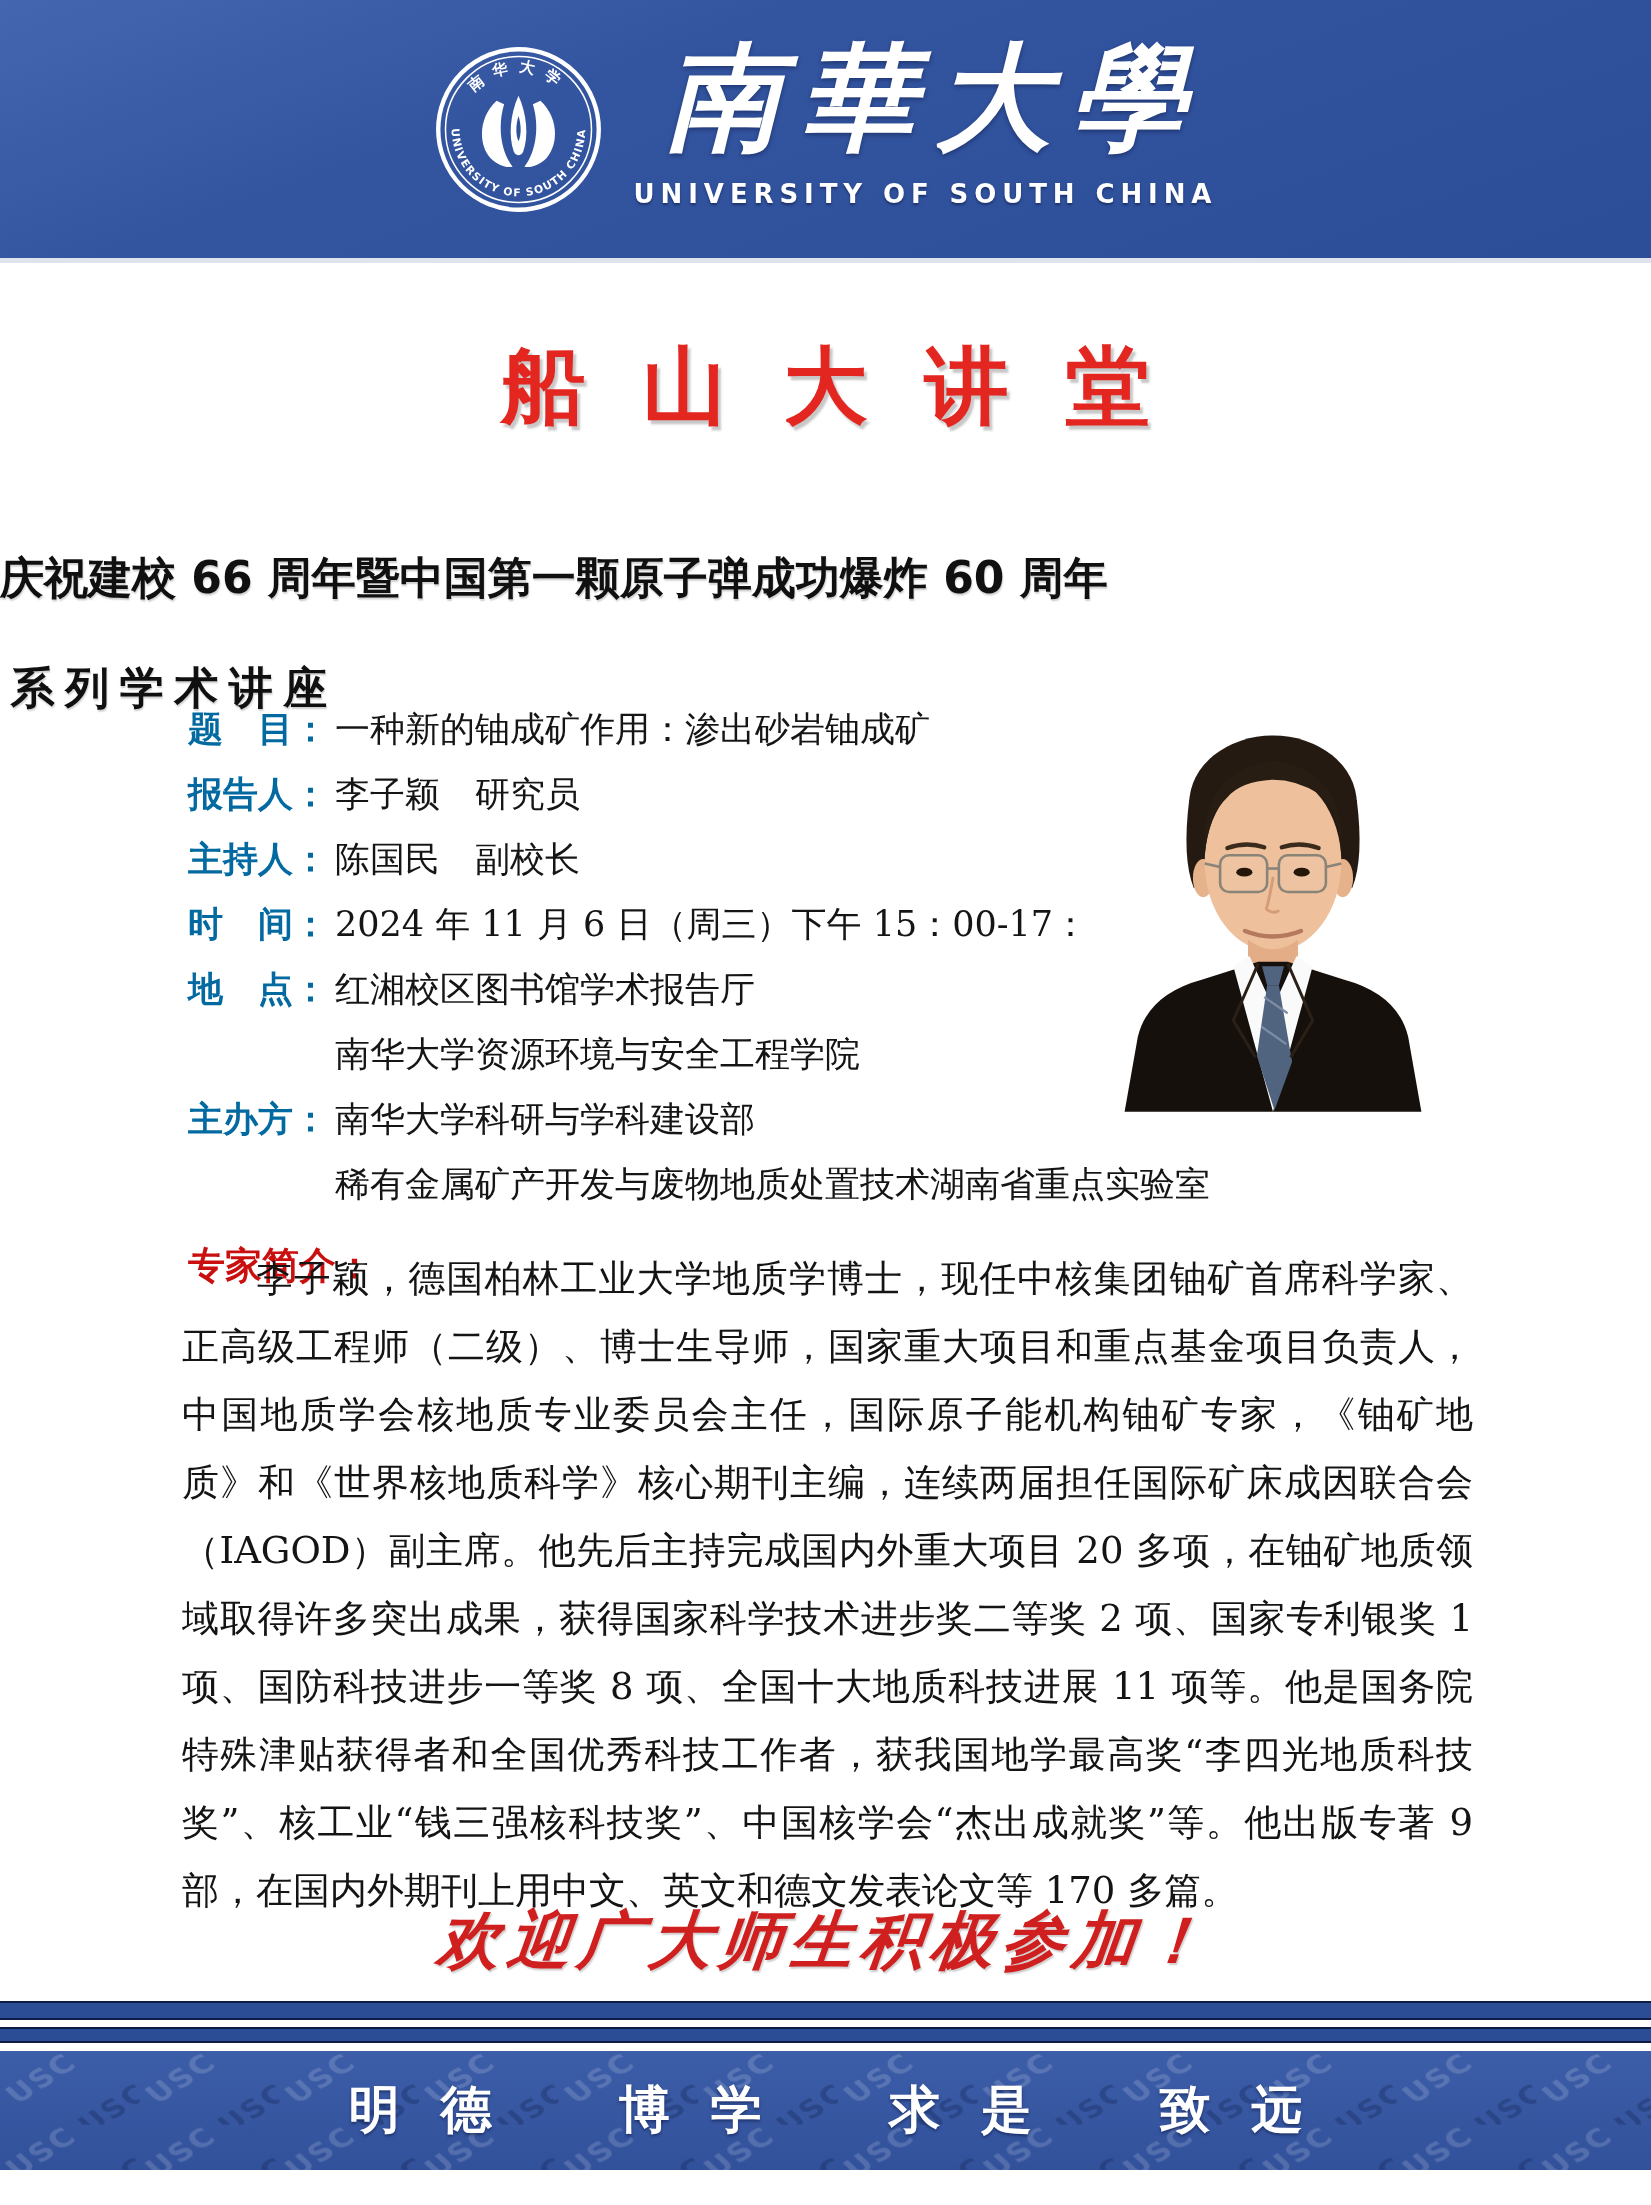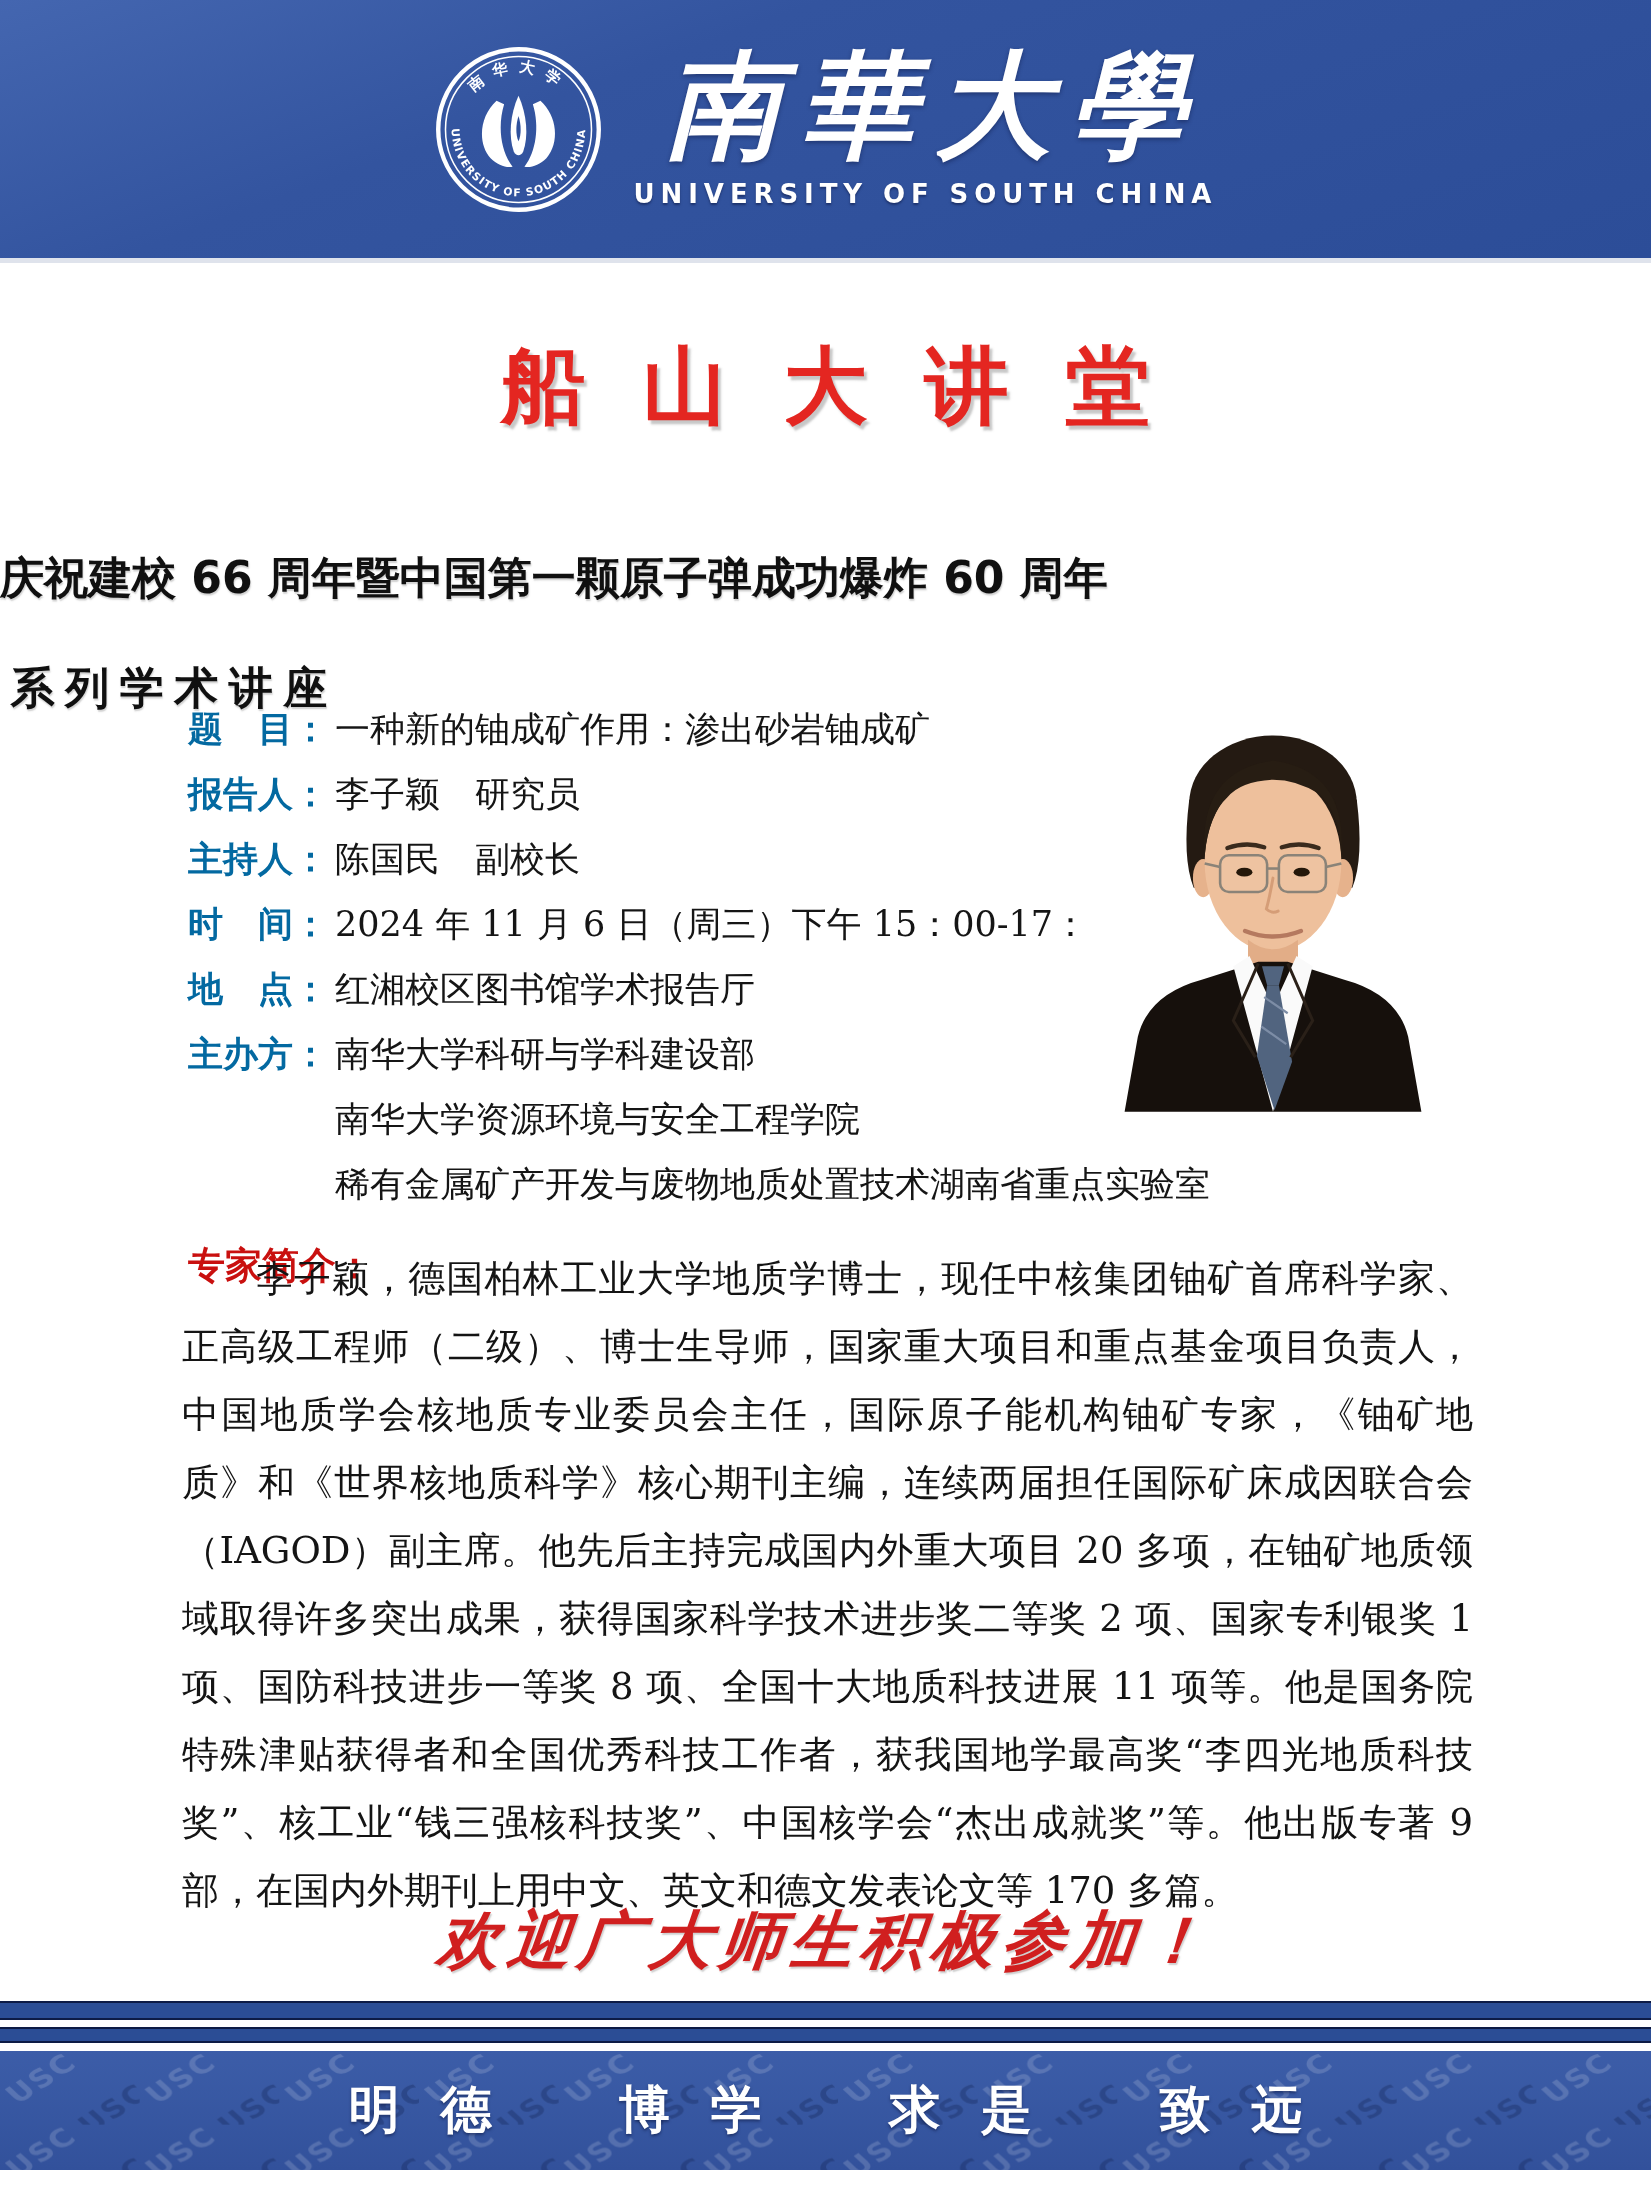--- a/index.html
+++ b/index.html
@@ -15,21 +15,21 @@
     position:absolute; top:0; left:0; width:1651px; height:263px;
     background:linear-gradient(160deg,#4466b0 0%, #33549f 35%, #2c4d98 100%);
     border-bottom:5.9px solid #dfe3ec;
   }
   .header-inner {
     height:100%; display:flex; align-items:center; justify-content:center; gap:31px;
   }
   .seal { width:169px; height:169px; flex:0 0 auto; }
   .header-text { display:flex; flex-direction:column; align-items:center; }
   .uni-cn {
-    color:#ffffff; font-family:Liberation Serif, serif; font-weight:bold; font-style:italic;
+    color:#ffffff; font-family:Liberation Mono, monospace; font-weight:bold; font-style:italic;
     font-size:116px; line-height:1; letter-spacing:19px; padding-left:19px;
     text-shadow:0 2.2px 4.4px rgba(10,20,60,.45);
   }
   .uni-en {
     color:#ffffff; font-size:26px; font-weight:bold; letter-spacing:5.9px;
     margin-top:13.2px; text-shadow:0 1.5px 2.2px rgba(10,20,60,.5);
   }
 
   
   .main-title {
@@ -145,25 +145,25 @@
     </div>
     <div class="detail-row">
       <span class="detail-label">主持人：</span><span class="detail-value">陈国民　副校长</span>
     </div>
     <div class="detail-row">
       <span class="detail-label">时　间：</span><span class="detail-value">2024 年 11 月 6 日（周三）下午 15：00-17：30</span>
     </div>
     <div class="detail-row">
       <span class="detail-label">地　点：</span><span class="detail-value">红湘校区图书馆学术报告厅</span>
     </div>
-    <div class="detail-row">
-      <span class="detail-label">主办方：</span><span class="detail-value">南华大学科研与学科建设部</span>
-    </div>
     <div class="detail-row org-extra">
       <span class="detail-value">南华大学资源环境与安全工程学院</span>
+    </div>
+    <div class="detail-row">
+      <span class="detail-label">主办方：</span><span class="detail-value">南华大学科研与学科建设部</span>
     </div>
     <div class="detail-row org-extra">
       <span class="detail-value">稀有金属矿产开发与废物地质处置技术湖南省重点实验室</span>
     </div>
   </div>
 
   <div class="expert-label">专家简介：</div>
 
   <svg class="photo" viewBox="0 0 520 560">
     <rect x="0" y="0" width="520" height="560" fill="#ffffff"></rect>

